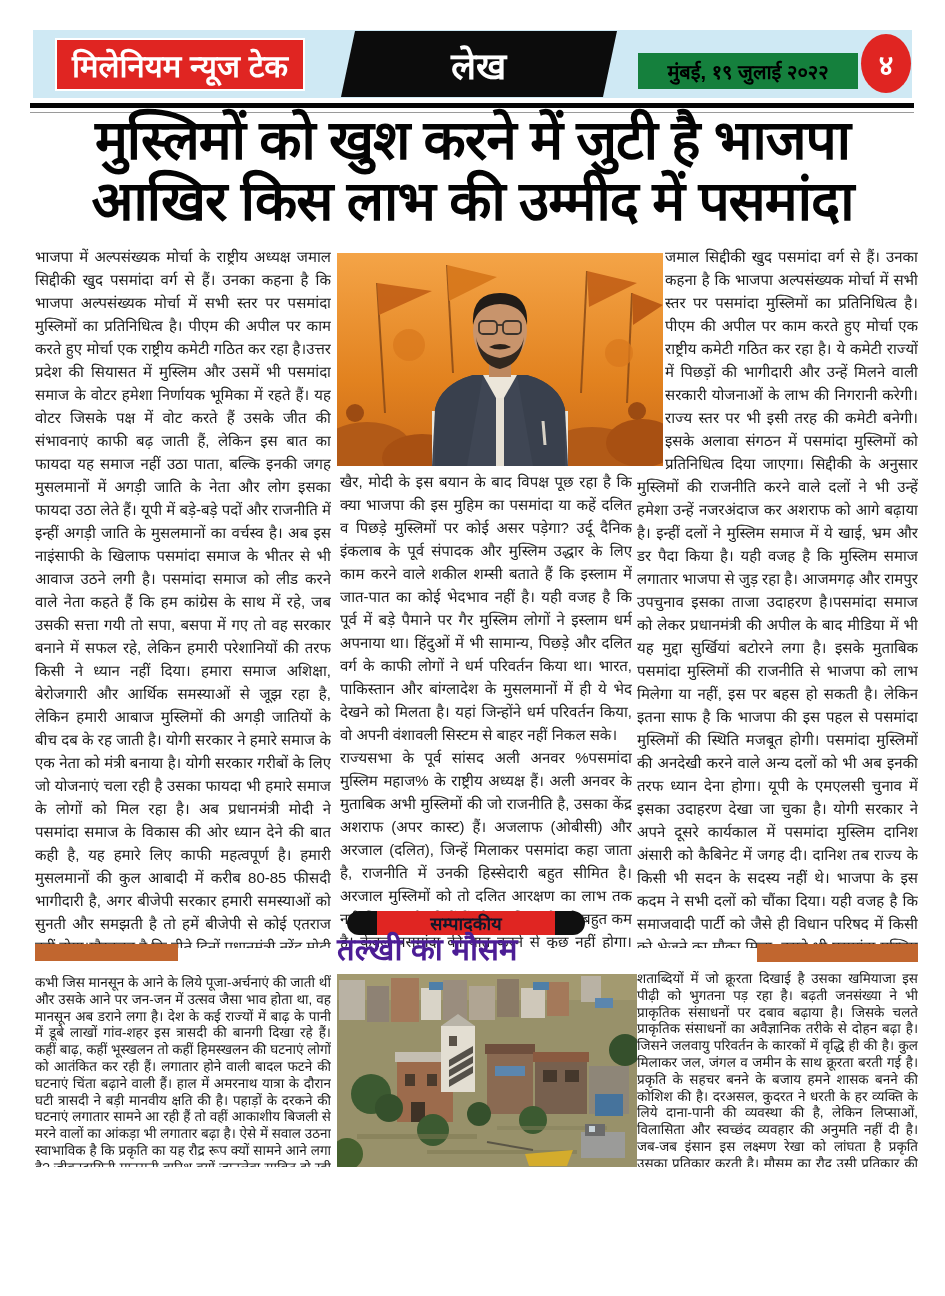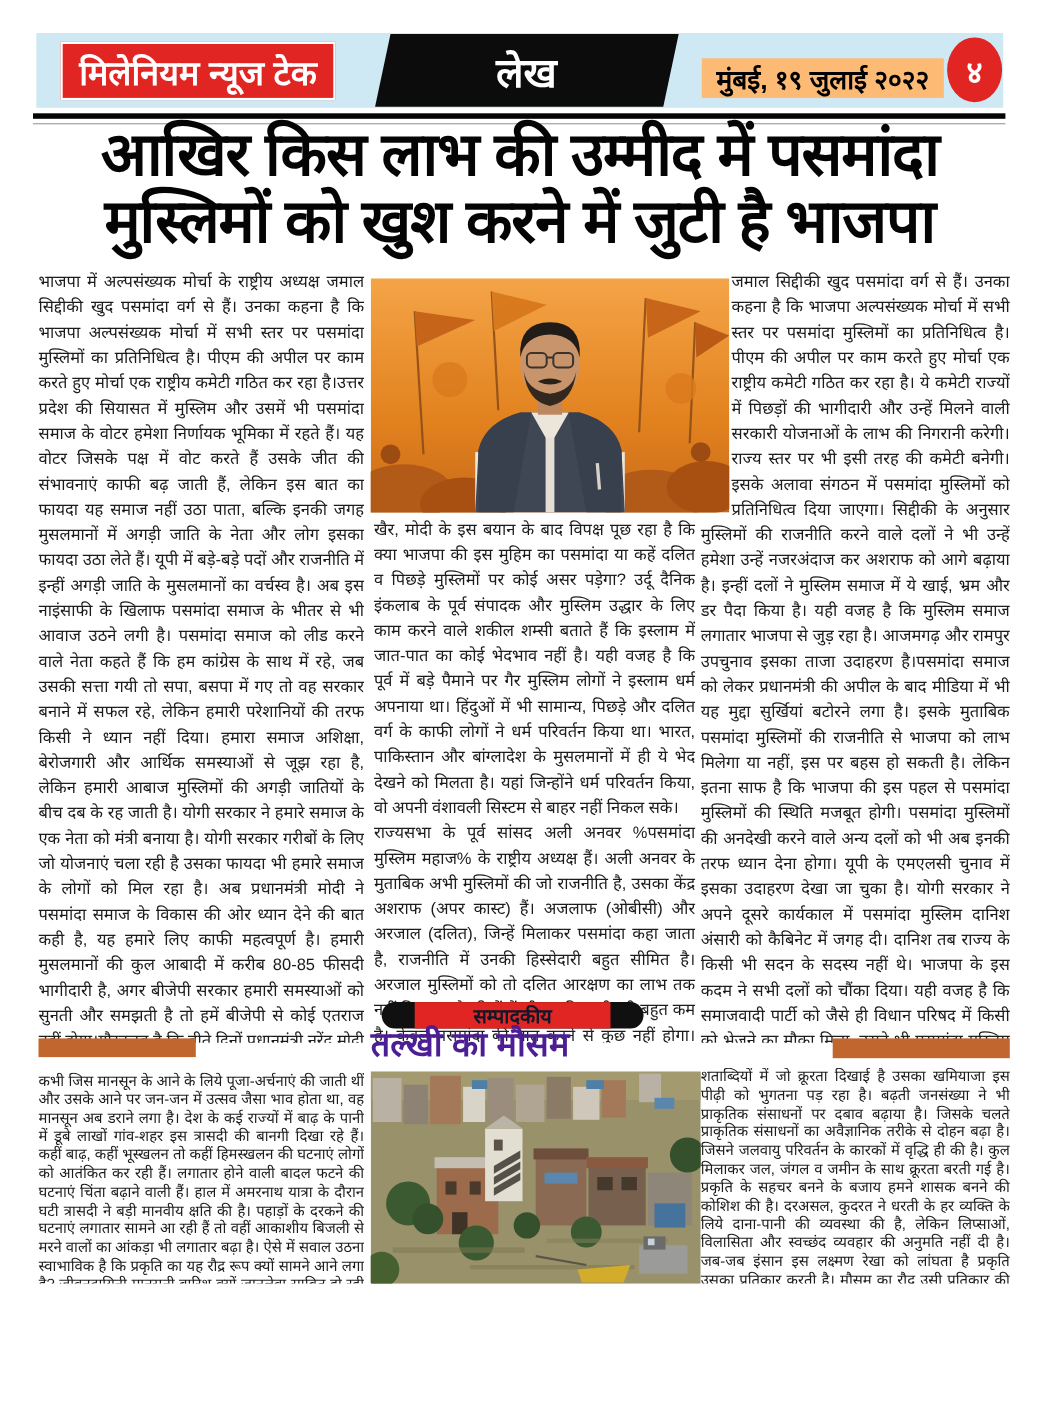--- a/index.html
+++ b/index.html
@@ -14,23 +14,23 @@
     border:2px solid #ffffff; box-sizing:border-box;
     display:flex; align-items:center; justify-content:center;
     color:#ffffff; font-weight:bold; font-size:31px; white-space:nowrap;
   }
   .section-flag {
     position:absolute; left:322px; top:1px; width:262px; height:66px; background:#0c0c0c;
     transform:skewX(-12deg); transform-origin:top; display:flex; align-items:center; justify-content:center;
   }
   .section-flag span { transform:skewX(12deg); color:#ffffff; font-weight:bold; font-size:37px; }
   .date-box {
-    position:absolute; left:605px; top:23px; width:220px; height:36px; background:#fdba74;
+    position:absolute; left:605px; top:23px; width:220px; height:36px; background:#15803d;
     display:flex; align-items:center; justify-content:center;
-    color:#000000; font-weight:bold; font-size:24px; white-space:nowrap;
+    color:#000000; font-weight:bold; font-size:20px; white-space:nowrap;
   }
   .page-circle {
     position:absolute; left:828px; top:4px; width:50px; height:59px; background:#e02522; border-radius:50%;
     display:flex; align-items:center; justify-content:center; color:#ffffff; font-weight:bold; font-size:28px;
   }
   .rule-thick-top { position:absolute; left:30px; top:103px; width:884px; height:5px; background:#050505; }
   .rule-thin-top  { position:absolute; left:30px; top:112px; width:884px; height:1px; background:#9a9a9a; }
 
   
   .headline {
@@ -94,22 +94,22 @@
       <span>मुंबई, १९ जुलाई २०२२</span>
     </div>
     <div class="page-circle">
       <span>४</span>
     </div>
   </div>
   <div class="rule-thick-top"></div>
   <div class="rule-thin-top"></div>
 
   <div class="headline">
+    <div>मुस्लिमों को खुश करने में जुटी है भाजपा</div>
     <div>आखिर किस लाभ की उम्मीद में पसमांदा</div>
-    <div>मुस्लिमों को खुश करने में जुटी है भाजपा</div>
   </div>
 
   <div class="portrait-photo">
     <svg viewBox="0 0 326 213" preserveAspectRatio="none">
       <defs>
         <linearGradient id="gSky" x1="0" y1="0" x2="0" y2="1">
           <stop offset="0" stop-color="#f4a447"></stop>
             <stop offset="0.6" stop-color="#e2821f"></stop>
             <stop offset="1" stop-color="#c96a1a"></stop>
         </linearGradient>

